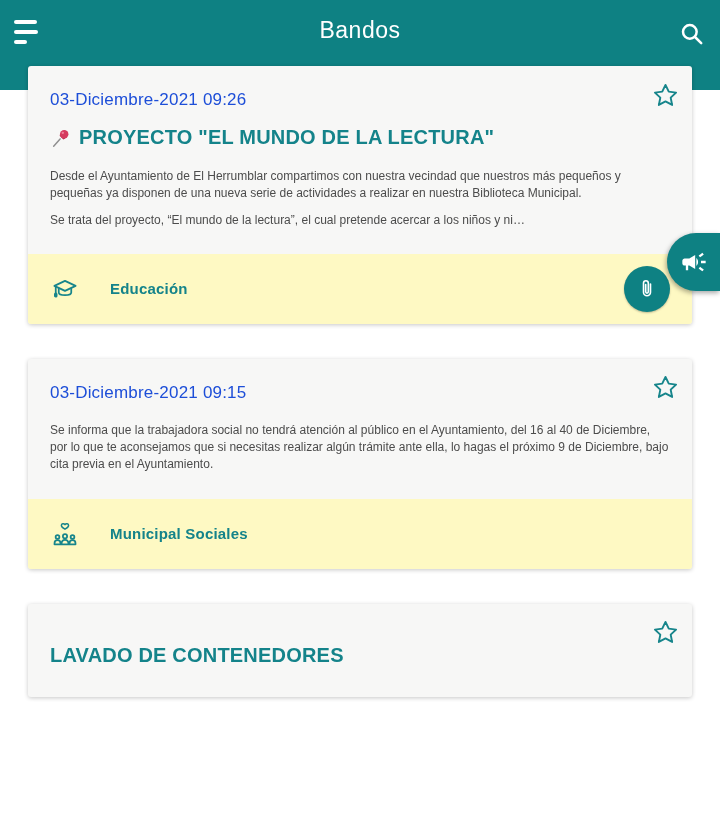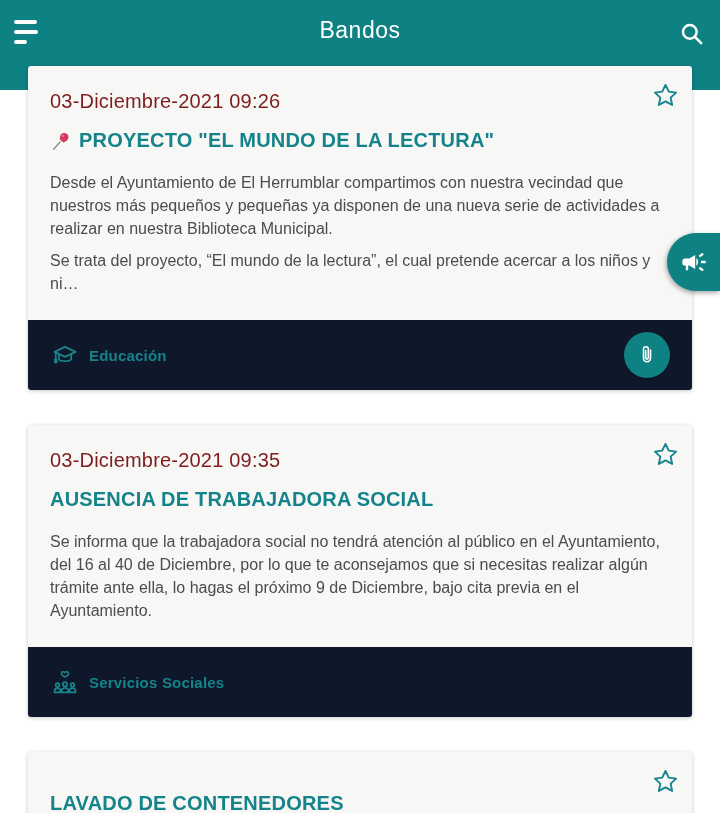--- a/index.html
+++ b/index.html
@@ -60,22 +60,22 @@
   .card {
     position:relative;
     margin:0 28px;
     background:#f7f7f6;
     border-radius:3px;
     box-shadow:0 1px 4px rgba(0,0,0,0.22);
   }
   .card + .card { margin-top:35px; }
   .card-body { padding:24px 22px 0 22px; }
   .card-date {
-    color:#7f1d1d;
-    font-size:20px;
+    color:#1d4ed8;
+    font-size:17px;
     letter-spacing:0.2px;
   }
   .fav-btn {
     position:absolute;
     top:14px; right:12px;
     width:30px; height:30px;
     display:flex; align-items:center; justify-content:center;
     cursor:pointer;
   }
   .card-title {
@@ -84,30 +84,30 @@
     font-size:20px;
     font-weight:700;
     letter-spacing:0.2px;
     display:flex;
     align-items:center;
     gap:7px;
   }
   .card-text {
     margin-top:19px;
     color:#4c4c4c;
-    font-size:16px;
+    font-size:12px;
     line-height:1.44;
   }
   .card-text p + p { margin-top:9px; }
   .card-footer {
     margin-top:25px;
-    background:#0f172a;
+    background:#fef9c3;
     display:flex;
     align-items:center;
-    gap:9px;
+    gap:30px;
     padding:12px 22px;
     min-height:70px;
     border-radius:0 0 3px 3px;
   }
   .cat-label {
     color:#14838a;
     font-size:15px;
     font-weight:700;
     letter-spacing:0.2px;
   }
@@ -201,40 +201,37 @@
     </div>
   </article>
 
   <article class="card">
     <div class="fav-btn">
       <svg class="icon" width="27" height="27" viewBox="0 0 24 24" fill="none" stroke="#17858b" stroke-width="1.7" stroke-linejoin="round">
         <path d="M12 2.6l2.9 6 6.5.8-4.8 4.5 1.3 6.5-5.9-3.2-5.9 3.2 1.3-6.5L2.6 9.4l6.5-.8z"></path>
       </svg>
     </div>
     <div class="card-body">
-      <div class="card-date">03-Diciembre-2021 09:35</div>
-      <h2 class="card-title">
-        <span>AUSENCIA DE TRABAJADORA SOCIAL</span>
-      </h2>
+      <div class="card-date">03-Diciembre-2021 09:15</div>
       <div class="card-text">
         <p>Se informa que la trabajadora social no tendrá atención al público en el Ayuntamiento, del 16 al 40 de Diciembre, por lo que te aconsejamos que si necesitas realizar algún trámite ante ella, lo hagas el próximo 9 de Diciembre, bajo cita previa en el Ayuntamiento.</p>
       </div>
     </div>
     <div class="card-footer">
       <svg class="icon" width="30" height="30" viewBox="0 0 24 24" fill="none" stroke="#17858b" stroke-width="1.4" stroke-linecap="round" stroke-linejoin="round">
         <path d="M12 8.2 c-1-1.6-3.4-1-3.4.8 0 1.3 1.9 2.6 3.4 3.4 1.5-.8 3.4-2.1 3.4-3.4 0-1.8-2.4-2.4-3.4-.8z" transform="translate(0,-3.6) scale(0.85) translate(2.1,1.4)"></path>
         <circle cx="6" cy="14.4" r="1.5"></circle>
         <path d="M3.6 19.5 c0-1.6 1-2.6 2.4-2.6 s2.4 1 2.4 2.6"></path>
         <circle cx="12" cy="13.8" r="1.7"></circle>
         <path d="M9.3 19.5 c0-1.8 1.1-2.9 2.7-2.9 s2.7 1.1 2.7 2.9"></path>
         <circle cx="18" cy="14.4" r="1.5"></circle>
         <path d="M15.6 19.5 c0-1.6 1-2.6 2.4-2.6 s2.4 1 2.4 2.6"></path>
         <line x1="3.6" y1="20.2" x2="20.4" y2="20.2"></line>
       </svg>
-      <span class="cat-label">Servicios Sociales</span>
+      <span class="cat-label">Municipal Sociales</span>
     </div>
   </article>
 
   <article class="card last">
     <div class="fav-btn">
       <svg class="icon" width="27" height="27" viewBox="0 0 24 24" fill="none" stroke="#17858b" stroke-width="1.7" stroke-linejoin="round">
         <path d="M12 2.6l2.9 6 6.5.8-4.8 4.5 1.3 6.5-5.9-3.2-5.9 3.2 1.3-6.5L2.6 9.4l6.5-.8z"></path>
       </svg>
     </div>
     <div class="card-body">

